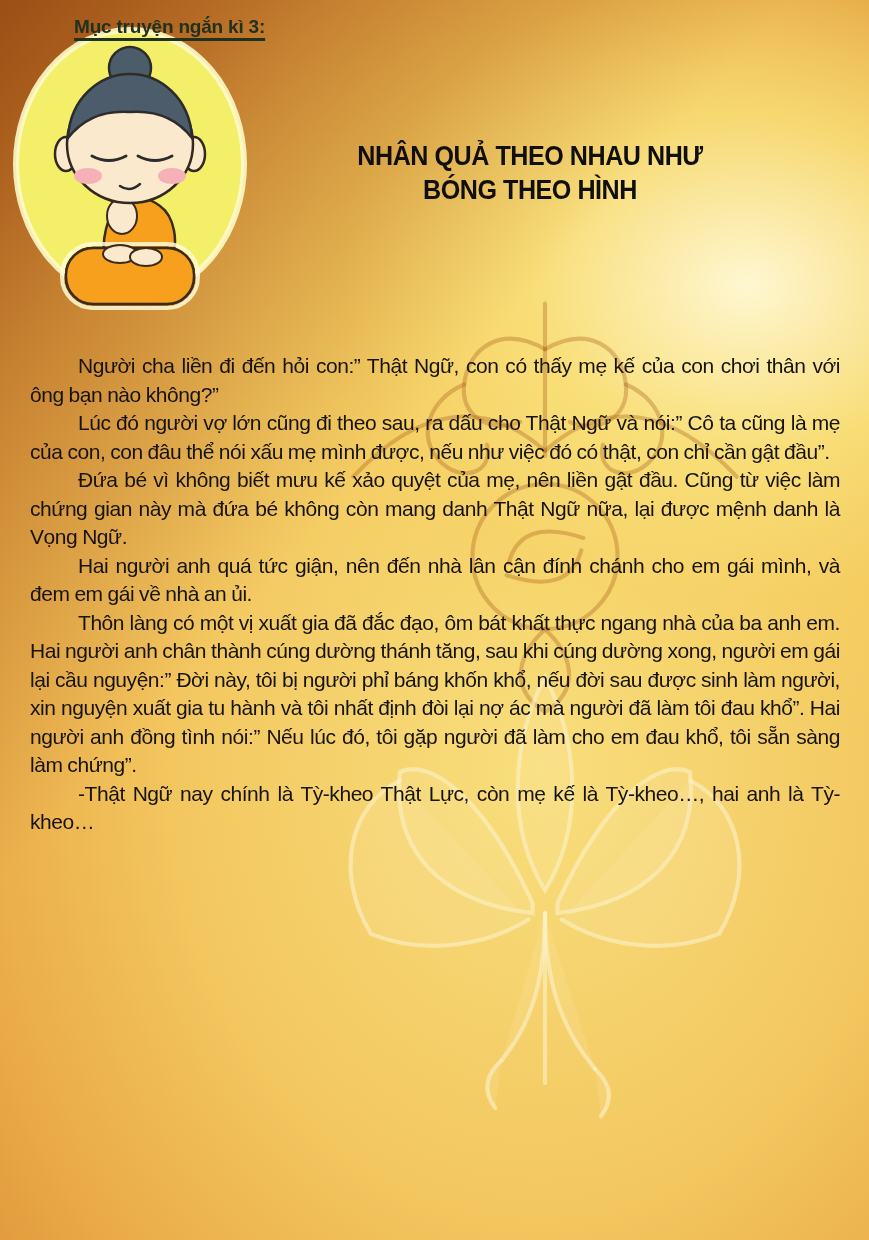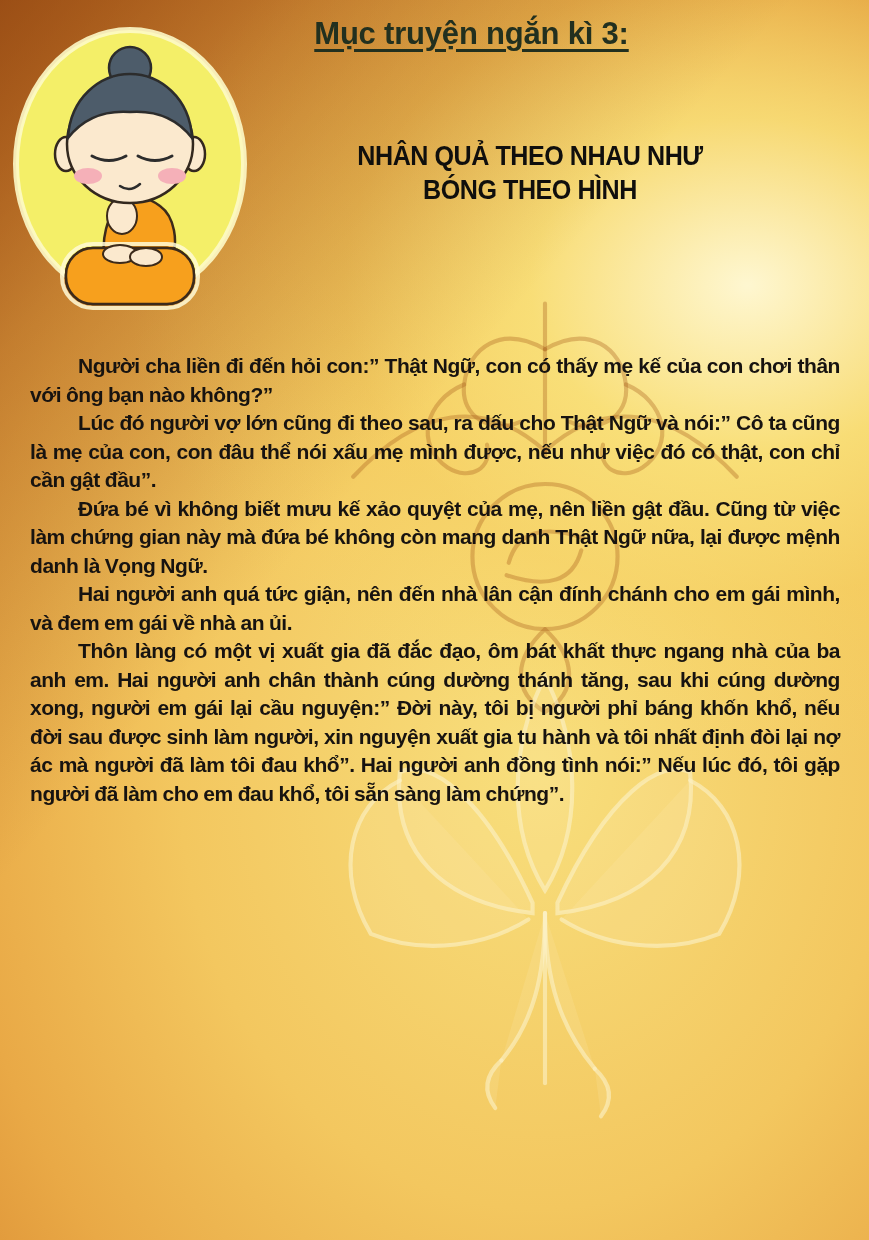--- a/index.html
+++ b/index.html
@@ -19,33 +19,33 @@
     background:linear-gradient(132deg, rgba(118,44,6,0.60) 0%, rgba(118,44,6,0.30) 16%, rgba(118,44,6,0) 40%);
   }
   .watermark{
     position:absolute;left:295px;top:285px;width:500px;height:850px;pointer-events:none;
   }
   .buddha{
     position:absolute;left:8px;top:12px;width:244px;height:300px;
   }
   .title{
     position:absolute;left:0;right:0;top:16px;padding-left:74px;
-    text-align:center;font-size:31px;font-weight:700;color:#22301f;
+    text-align:left;font-size:19px;font-weight:700;color:#22301f;
     text-decoration:underline;text-decoration-thickness:3px;text-underline-offset:5px;
     letter-spacing:-0.2px;
   }
   .heading{
     position:absolute;left:230px;width:600px;top:139px;
     text-align:center;font-size:27px;font-weight:700;color:#100f0d;
     line-height:34px;letter-spacing:-0.5px;
     transform:scaleX(0.93);transform-origin:50% 0;
   }
   .story{
     position:absolute;left:30px;right:29px;top:352px;
-    font-size:21px;font-weight:700;color:#171310;
+    font-size:21px;font-weight:400;color:#171310;
     line-height:28.5px;letter-spacing:-0.45px;word-spacing:-0.5px;
     text-align:justify;
   }
   .story p{margin:0;text-indent:48px;}
 </style>
 </head>
 <body>
 
 <div class="page">
 
@@ -114,15 +114,16 @@
     <div>NHÂN QUẢ THEO NHAU NHƯ</div>
     <div>BÓNG THEO HÌNH</div>
   </div>
 
   <div class="story">
     <p>Người cha liền đi đến hỏi con:” Thật Ngữ, con có thấy mẹ kế của con chơi thân với ông bạn nào không?”</p>
     <p>Lúc đó người vợ lớn cũng đi theo sau, ra dấu cho Thật Ngữ và nói:” Cô ta cũng là mẹ của con, con đâu thể nói xấu mẹ mình được, nếu như việc đó có thật, con chỉ cần gật đầu”.</p>
     <p>Đứa bé vì không biết mưu kế xảo quyệt của mẹ, nên liền gật đầu. Cũng từ việc làm chứng gian này mà đứa bé không còn mang danh Thật Ngữ nữa, lại được mệnh danh là Vọng Ngữ.</p>
     <p>Hai người anh quá tức giận, nên đến nhà lân cận đính chánh cho em gái mình, và đem em gái về nhà an ủi.</p>
     <p>Thôn làng có một vị xuất gia đã đắc đạo, ôm bát khất thực ngang nhà của ba anh em. Hai người anh chân thành cúng dường thánh tăng, sau khi cúng dường xong, người em gái lại cầu nguyện:” Đời này, tôi bị người phỉ báng khốn khổ, nếu đời sau được sinh làm người, xin nguyện xuất gia tu hành và tôi nhất định đòi lại nợ ác mà người đã làm tôi đau khổ”. Hai người anh đồng tình nói:” Nếu lúc đó, tôi gặp người đã làm cho em đau khổ, tôi sẵn sàng làm chứng”.</p>
+    <p>-Thật Ngữ nay chính là Tỳ-kheo Thật Lực, còn mẹ kế là Tỳ-kheo…, hai anh là Tỳ-kheo…</p>
   </div>
 
 </div>
 
 </body></html>

